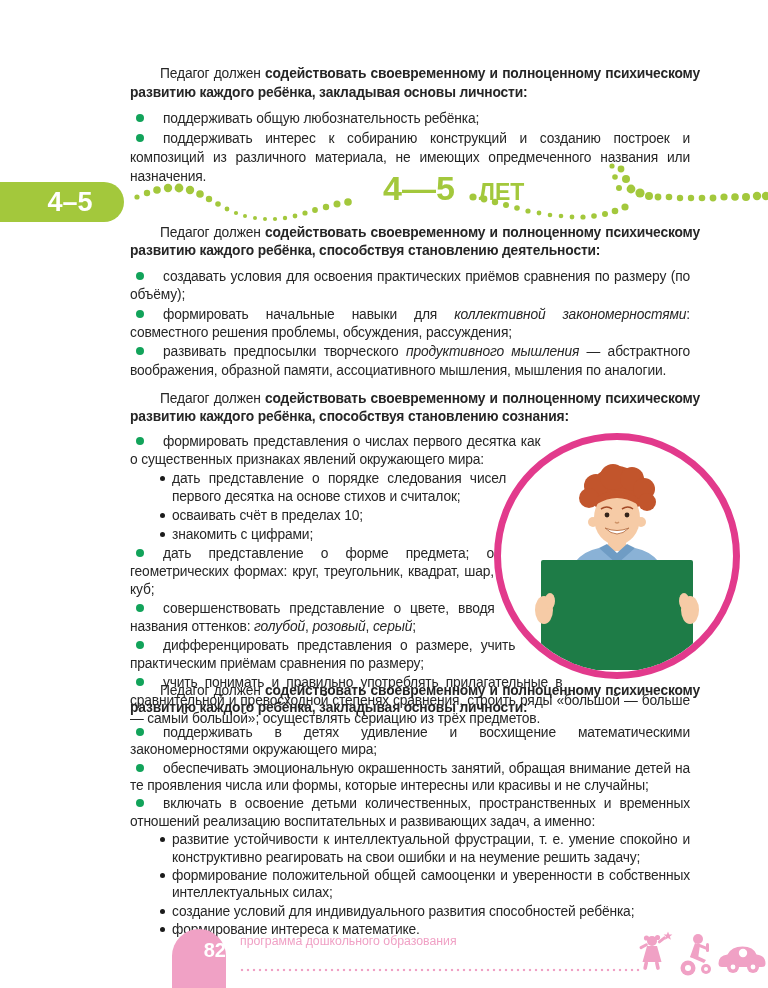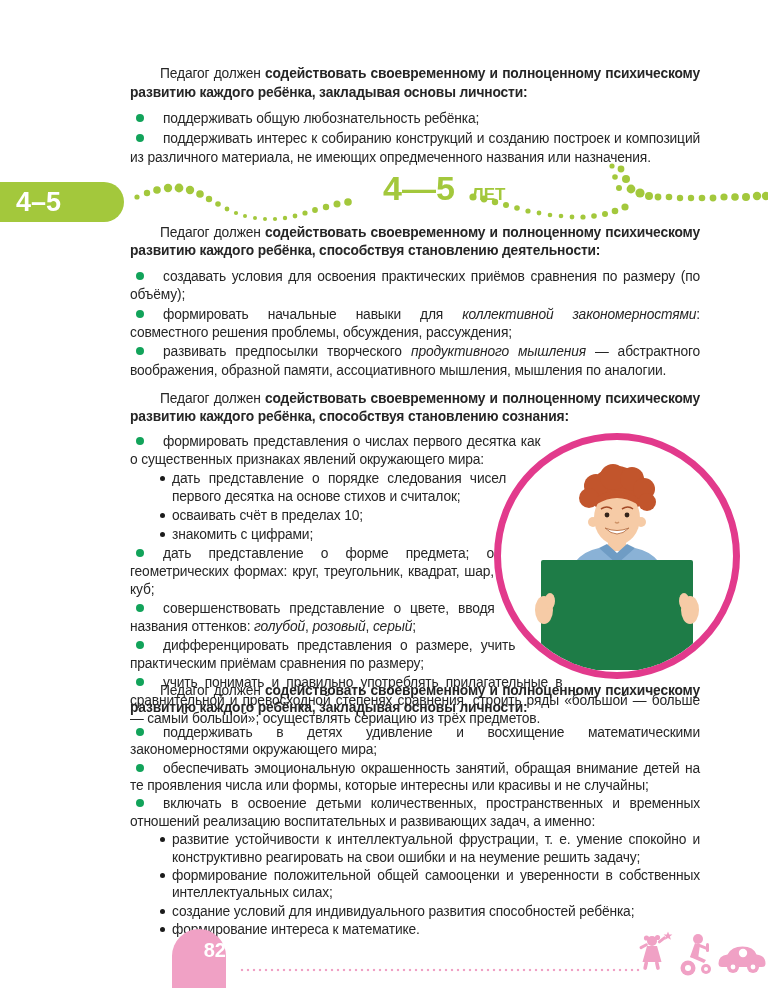--- a/index.html
+++ b/index.html
@@ -18,49 +18,49 @@
     letter-spacing:-0.15px;
   }
   .text-col{position:absolute;left:130px;width:570px;text-align:justify;}
   #sec1{top:64px;}
   #sec2{top:224px;line-height:18.4px;}
   #sec3{top:390px;width:610px;line-height:18px;}
   #sec3 p{padding-right:40px;}
   #sec4{top:682px;line-height:17.4px;}
   .lead{margin:0 0 7px 0;text-indent:30px;}
   .lead .bold{font-weight:bold;}
-  .bullets p{margin:0 0 1px 0;}
+  .bullets p{margin:0 10px 1px 0;}
   .b1 .dot1{
     display:inline-block;width:8px;height:8px;border-radius:50%;
     background:var(--bullet-green);margin:0 19px 1px 6px;
   }
   .b2{padding-left:42px;text-indent:-12px;}
   #sec3 .b2{padding-left:42px;}
   .b2 .dot2{
     display:inline-block;width:5px;height:5px;border-radius:50%;
     background:#1b1b1b;margin:0 7px 2px 0;
   }
   .it{font-style:italic;}
 
   
   .band{position:absolute;left:0;top:159px;width:768px;height:70px;}
   .band svg{position:absolute;left:0;top:0;}
   .age-tab{
     position:absolute;left:0;top:23px;width:124px;height:40px;
     background:var(--accent-green);border-radius:0 20px 20px 0;
-    display:flex;align-items:center;justify-content:flex-start;
+    display:flex;align-items:center;justify-content:center;
     color:#fff;font-weight:bold;font-size:27px;padding-left:16px;box-sizing:border-box;
     letter-spacing:0;
   }
   .age-title{
     position:absolute;left:383px;top:20px;display:flex;align-items:baseline;
     color:var(--accent-green);font-weight:bold;letter-spacing:0;
   }
   .age-num{font-size:34px;}
-  .age-word{font-size:17px;margin-left:17px;text-transform:uppercase;}
+  .age-word{font-size:23px;margin-left:24px;text-transform:uppercase;}
 
   
   .photo-wrap{
     float:right;width:246px;height:246px;
     shape-outside:circle(130px at 123px 123px);
   }
   .photo-circle{
     width:232px;height:232px;border:7px solid var(--ring-pink);
     border-radius:50%;background:#fff;overflow:hidden;
   }
@@ -247,20 +247,21 @@
         <p class="b2"><span class="dot2"></span><span>формирование положительной общей самооценки и уверенности в собственных интеллектуальных силах;</span></p>
         <p class="b2"><span class="dot2"></span><span>создание условий для индивидуального развития способностей ребёнка;</span></p>
         <p class="b2"><span class="dot2"></span><span>формирование интереса к математике.</span></p>
       </div>
   </section>
 
   <div class="page-tab">
     <span>82</span>
   </div>
   <div class="footer-text">
+    <div>программа дошкольного образования</div>
   </div>
   <div class="footer-dots"></div>
   <svg class="footer-icons" width="128" height="48" viewBox="0 0 128 48">
 
     <g fill="#f0a1c5">
       <circle cx="14" cy="11" r="5"></circle>
       <circle cx="8.5" cy="8" r="2.6"></circle>
         <circle cx="19.5" cy="7.5" r="2.6"></circle>
       <path d="M9,16 L19,16 L23.5,32 L4.5,32 Z"></path>
       <rect x="1" y="15" width="9" height="3" rx="1.5" transform="rotate(-28 5 16)"></rect>

